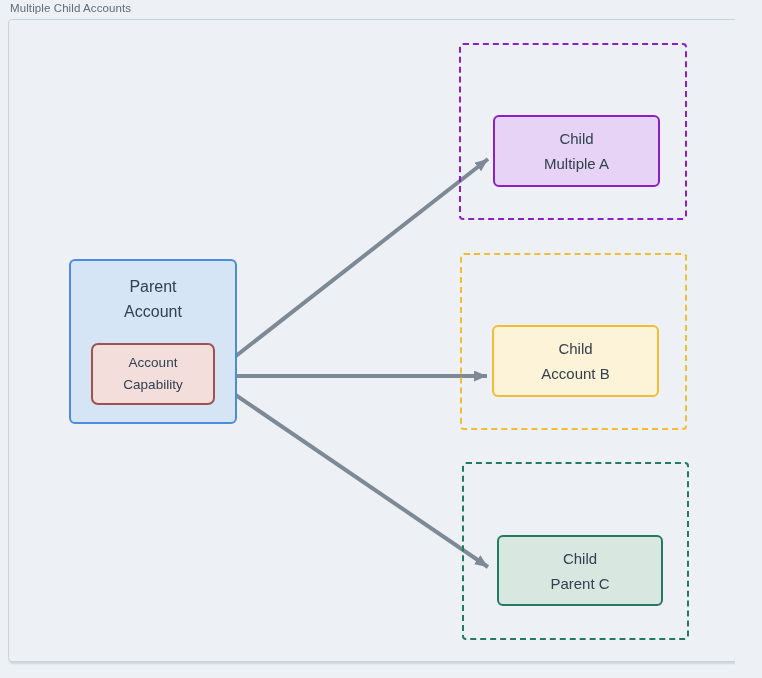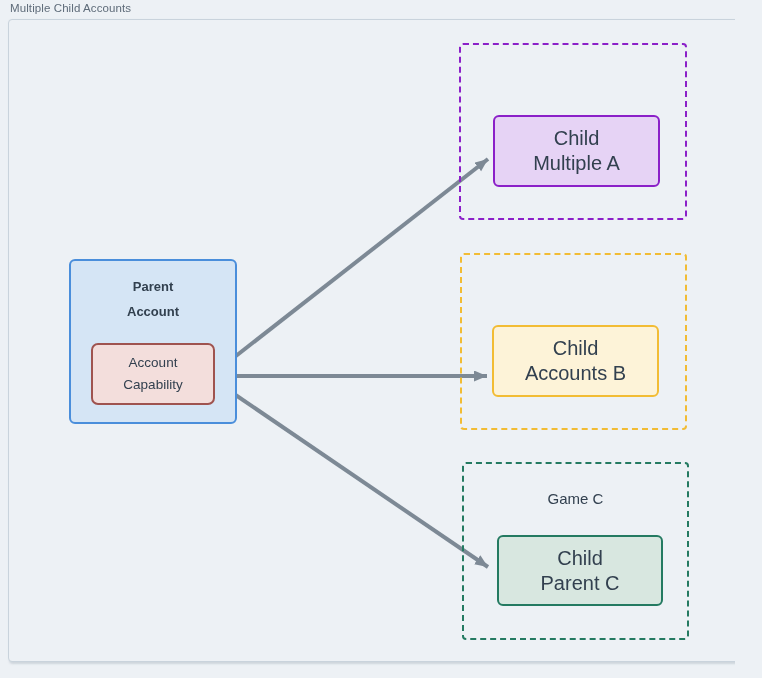--- a/index.html
+++ b/index.html
@@ -39,21 +39,21 @@
     color: var(--text, #32404f);
   }
   .parent-box {
     left: 69px; top: 259px;
     width: 168px; height: 165px;
     background: var(--parent-fill, #d5e5f5);
     border: 2px solid var(--parent-border, #4a8edb);
     border-radius: 6px;
     padding-top: 13px;
   }
-  .parent-label { font-size: 13px; font-weight: 700; line-height: 25px; text-align: center; }
+  .parent-label { font-size: 16px; font-weight: 400; line-height: 25px; text-align: center; }
   .capability-box {
     position: absolute;
     left: 20px; top: 82px;
     width: 124px; height: 62px;
     background: var(--capability-fill, #f3dedc);
     border: 2px solid var(--capability-border, #9f534f);
     border-radius: 7px;
     display: flex; flex-direction: column;
     align-items: center; justify-content: center;
   }
@@ -73,21 +73,21 @@
     font-size: 15px; font-weight: 500;
     line-height: 21px;
     color: var(--text, #32404f);
   }
   .child-box {
     position: absolute;
     border-radius: 6px;
     display: flex; flex-direction: column;
     align-items: center; justify-content: center;
     text-align: center;
-    font-size: 20px; font-weight: 500; line-height: 25px;
+    font-size: 15px; font-weight: 500; line-height: 25px;
     color: var(--text, #32404f);
   }
   .child-a { left: 32px; top: 70px; width: 167px; height: 72px;
              background: var(--dex-child-fill, #e6d3f5);  border: 2px solid var(--dex-accent, #8b20c8); }
   .child-b { left: 30px; top: 70px; width: 167px; height: 72px;
              background: var(--defi-child-fill, #fdf3d8); border: 2px solid var(--defi-accent, #f2bc34); }
   .child-c { left: 33px; top: 71px; width: 166px; height: 71px;
              background: var(--game-child-fill, #d8e7e0); border: 2px solid var(--game-accent, #247a61); }
   .arrows-svg {
     position: absolute;
@@ -135,25 +135,24 @@
   <div class="zone zone-a">
     <div class="child-box child-a">
       <div>Child</div>
       <div>Multiple A</div>
     </div>
   </div>
 
   <div class="zone zone-b">
     <div class="child-box child-b">
       <div>Child</div>
-      <div>Accounts B</div>
+      <div>Account B</div>
     </div>
   </div>
 
   <div class="zone zone-c">
-    <div class="zone-label">Game C</div>
     <div class="child-box child-c">
       <div>Child</div>
       <div>Parent C</div>
     </div>
   </div>
 
 </div>
 
 </body></html>

